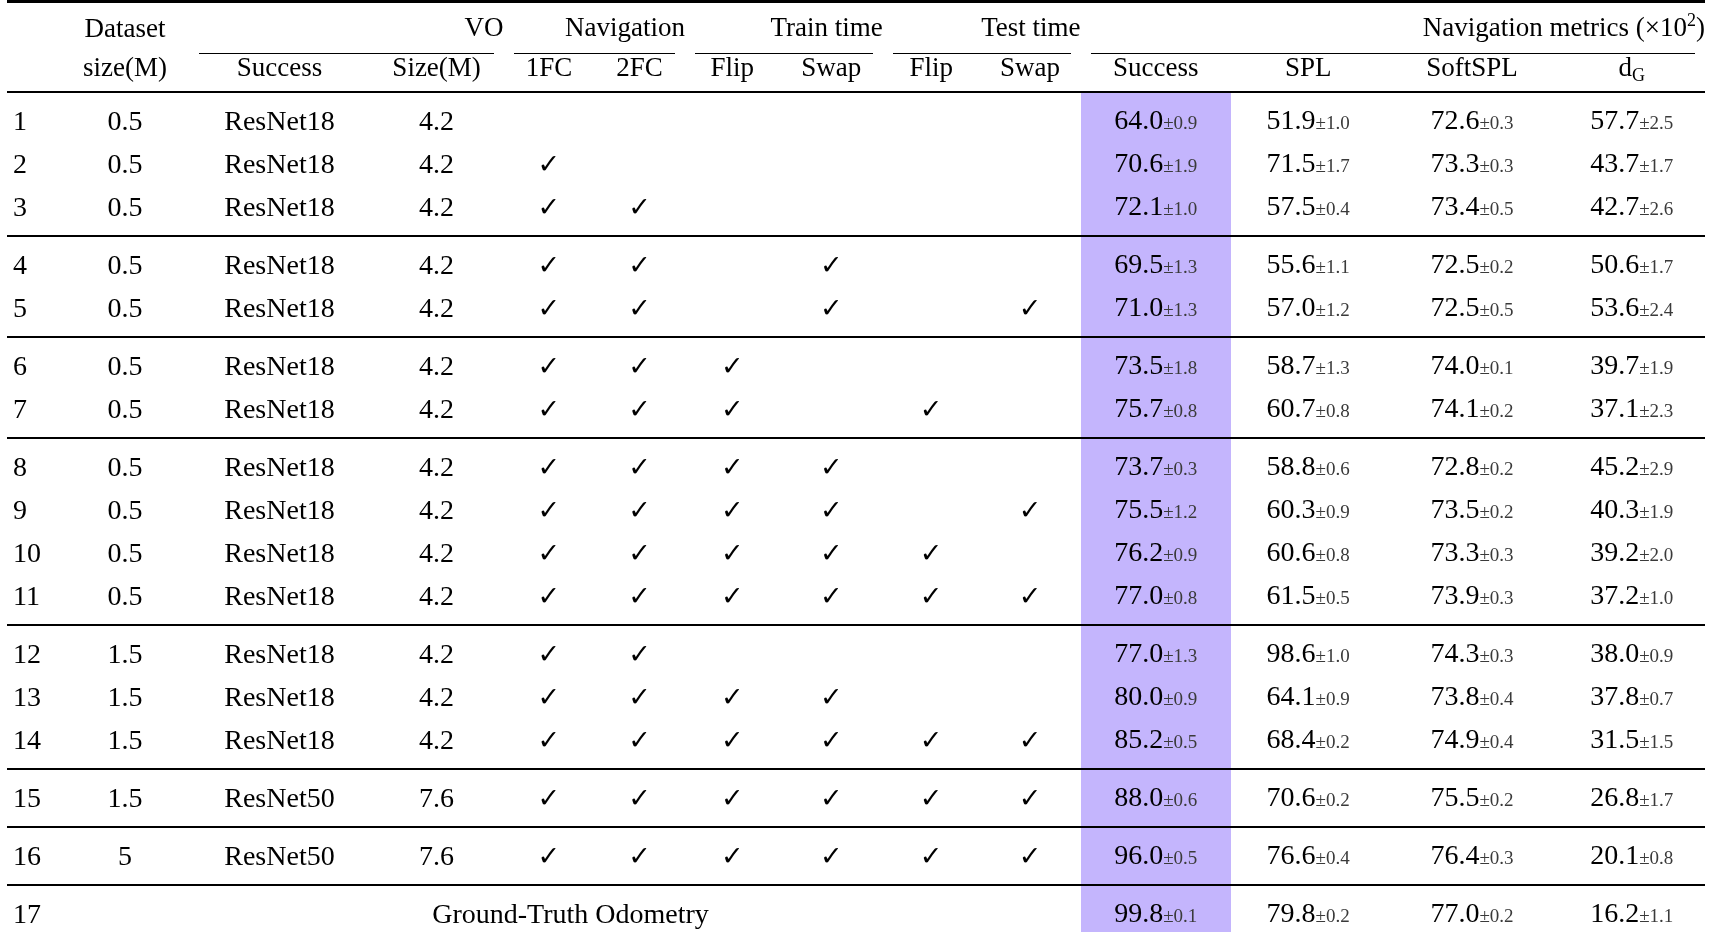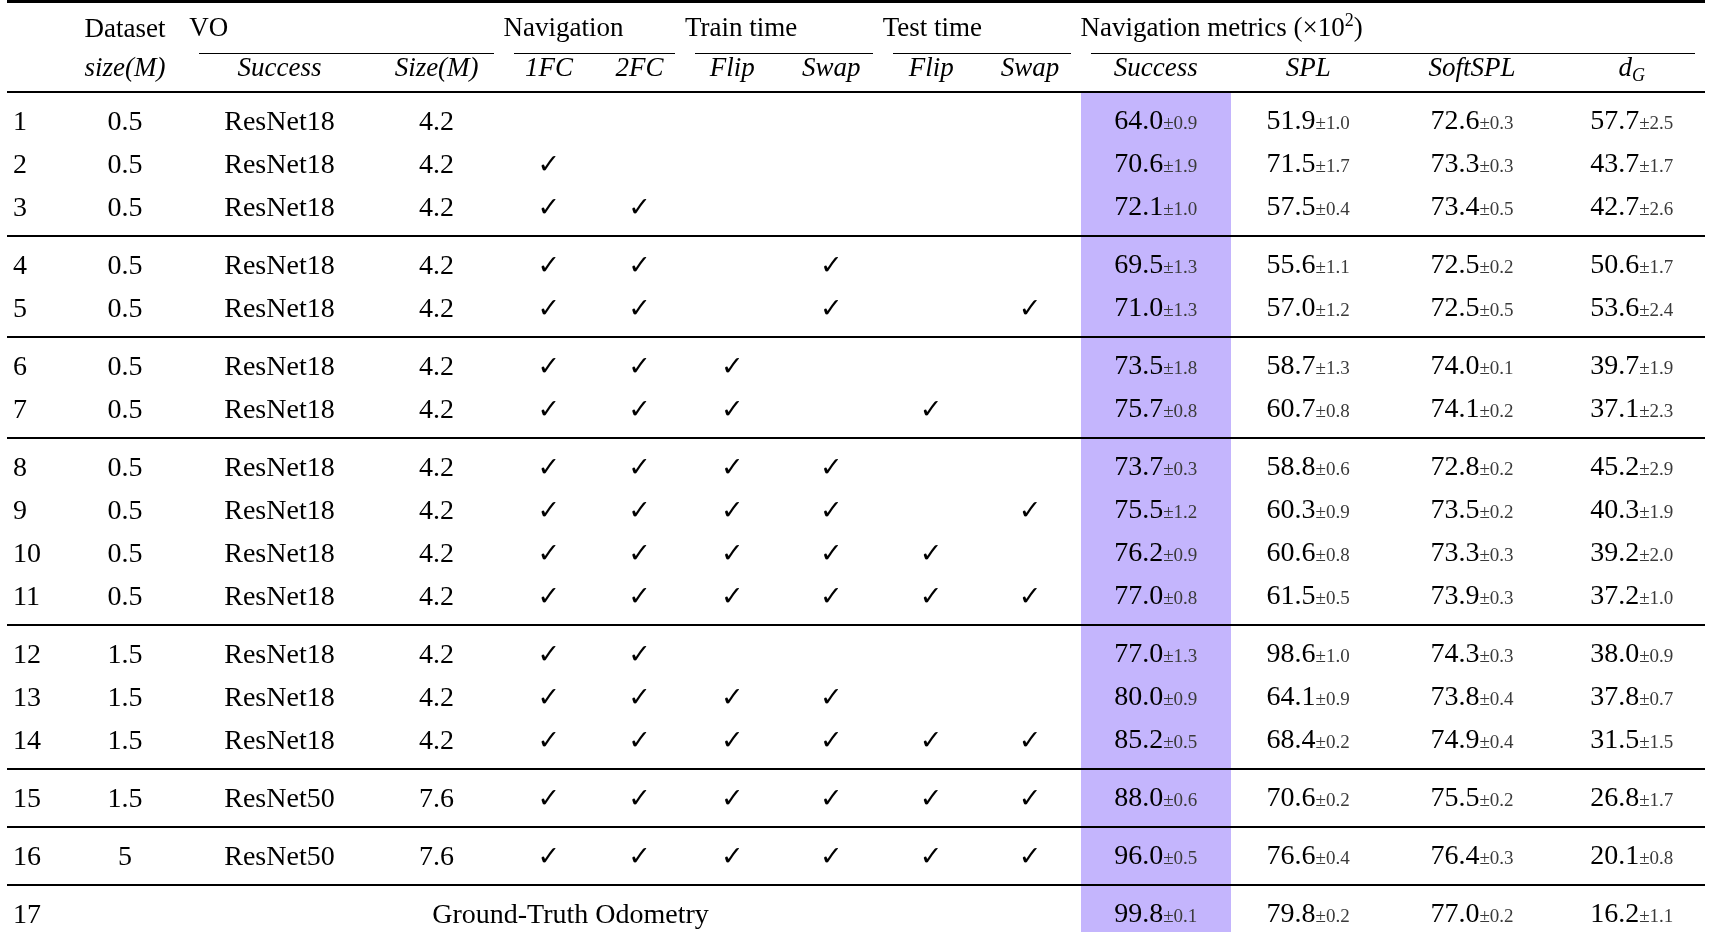--- a/index.html
+++ b/index.html
@@ -54,31 +54,31 @@
 
   
   th {
     font-weight: normal;
     font-size: 27px;
     text-align: center;
     padding: 0;
     vertical-align: middle;
   }
   .hdr-row-1 th { height: 46px; padding-top: 6px; }
-  .hdr-row-2 th { height: 44px; padding-bottom: 4px; font-style: italic; }
+  .hdr-row-2 th { height: 44px; padding-bottom: 4px; }
   .underline-group {
     border-bottom: 1.8px solid #000;
     display: block;
     margin: 0 10px;
     height: 0;
     position: relative;
     top: 6px;
   }
   .grp-cell { padding: 0 !important; vertical-align: bottom; }
-  .grp-label { display:block; text-align:left; padding-bottom: 4px; }
+  .grp-label { display:block; text-align:right; padding-bottom: 4px; }
 
   sub.dgsub { font-size: 18px; vertical-align: baseline; position: relative; top: 5px; }
   sup.expo  { font-size: 18px; vertical-align: baseline; position: relative; top: -10px; }
 
   
   td {
     text-align: center;
     padding: 0;
     height: 40px;
     font-size: 28px;

